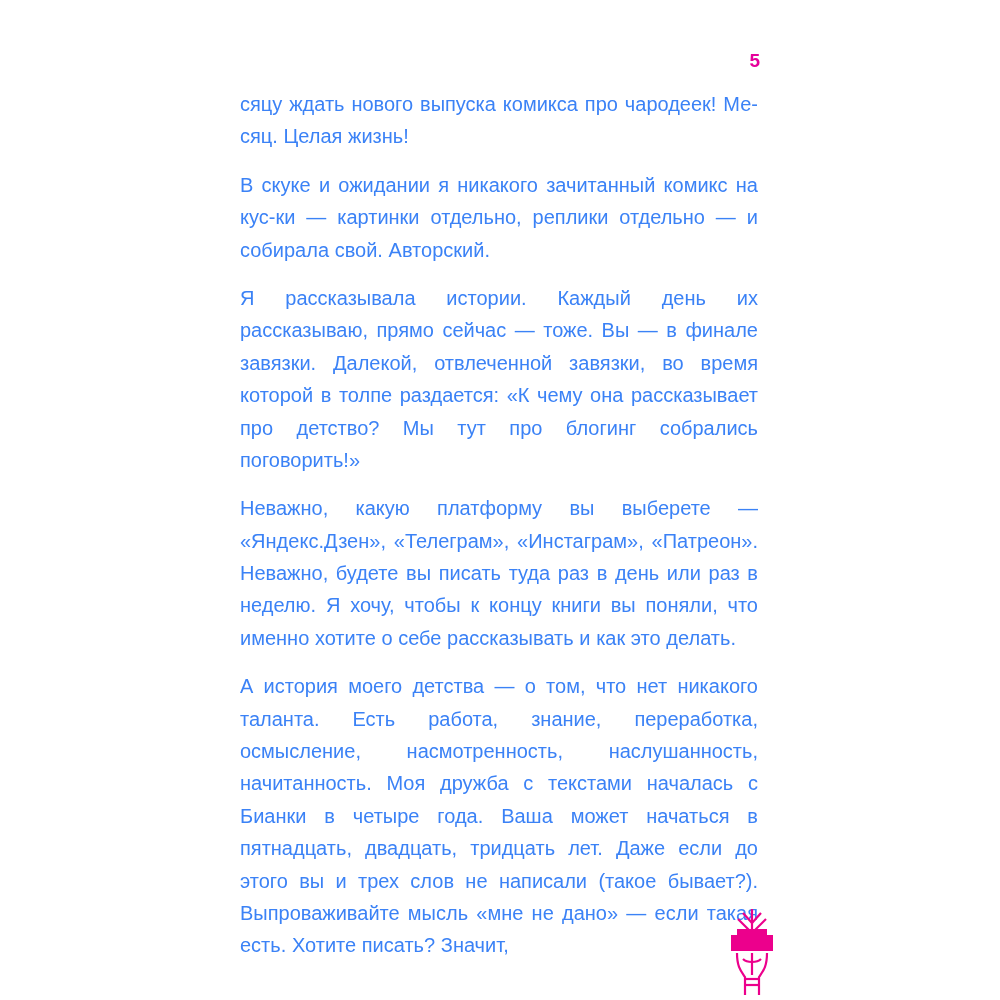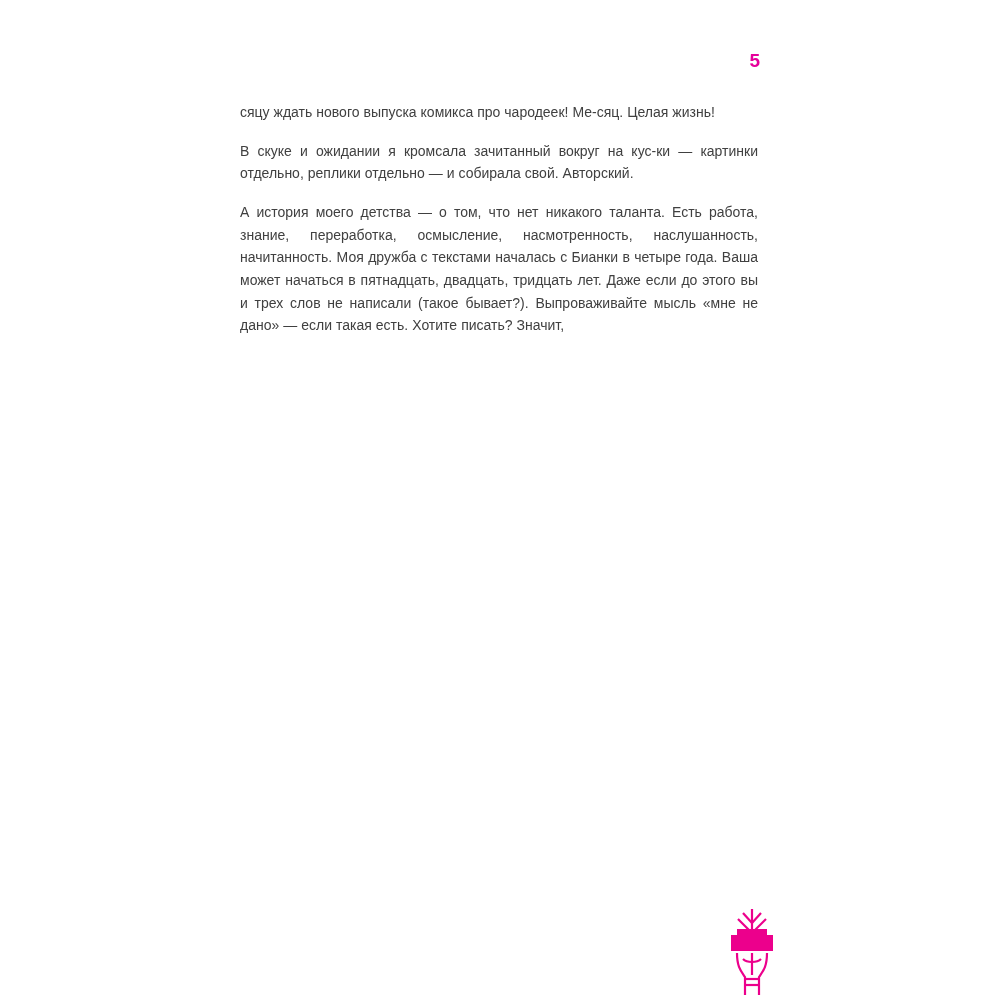--- a/index.html
+++ b/index.html
@@ -31,25 +31,25 @@
     color: #e6009b;
     letter-spacing: 0;
   }
   .content {
     position: absolute;
     top: 88px;
     left: 240px;
     width: 518px;
   }
   .para {
-    font-size: 14px;
+    font-size: 20px;
     line-height: 1.62;
-    color: #404040;
+    color: #3b82f6;
     text-align: justify;
-    margin: 13px 0 16px 0;
+    margin: 0 0 16px 0;
     hyphens: none;
     word-spacing: 0.1px;
   }
   .para:last-child {
     margin-bottom: 0;
   }
   .logo {
     position: absolute;
     left: 707px;
     top: 905px;
@@ -59,21 +59,23 @@
 </style>
 </head>
 <body>
 
 <div class="page">
 
   <div class="page-number">5</div>
 
   <div class="content">
     <p class="para">сяцу ждать нового выпуска комикса про чародеек! Ме-сяц. Целая жизнь!</p>
-    <p class="para">В скуке и ожидании я кромсала зачитанный вокруг на кус-ки — картинки отдельно, реплики отдельно — и собирала свой. Авторский.</p>
+    <p class="para">В скуке и ожидании я никакого зачитанный комикс на кус-ки — картинки отдельно, реплики отдельно — и собирала свой. Авторский.</p>
+    <p class="para">Я рассказывала истории. Каждый день их рассказываю, прямо сейчас — тоже. Вы — в финале завязки. Далекой, отвлеченной завязки, во время которой в толпе раздается: «К чему она рассказывает про детство? Мы тут про блогинг собрались поговорить!»</p>
+    <p class="para">Неважно, какую платформу вы выберете — «Яндекс.Дзен», «Телеграм», «Инстаграм», «Патреон». Неважно, будете вы писать туда раз в день или раз в неделю. Я хочу, чтобы к концу книги вы поняли, что именно хотите о себе рассказывать и как это делать.</p>
     <p class="para">А история моего детства — о том, что нет никакого таланта. Есть работа, знание, переработка, осмысление, насмотренность, наслушанность, начитанность. Моя дружба с текстами началась с Бианки в четыре года. Ваша может начаться в пятнадцать, двадцать, тридцать лет. Даже если до этого вы и трех слов не написали (такое бывает?). Выпроваживайте мысль «мне не дано» — если такая есть. Хотите писать? Значит,</p>
   </div>
 
   <div class="logo">
     <svg viewBox="0 0 90 92" width="90" height="92" aria-hidden="true">
       <g fill="none" stroke="#ec008c" stroke-width="2.2">
         <path d="M45 4 L45 30"></path>
         <path d="M31 14 L45 28"></path>
         <path d="M59 14 L45 28"></path>
         <path d="M36 8 L45 18"></path>

